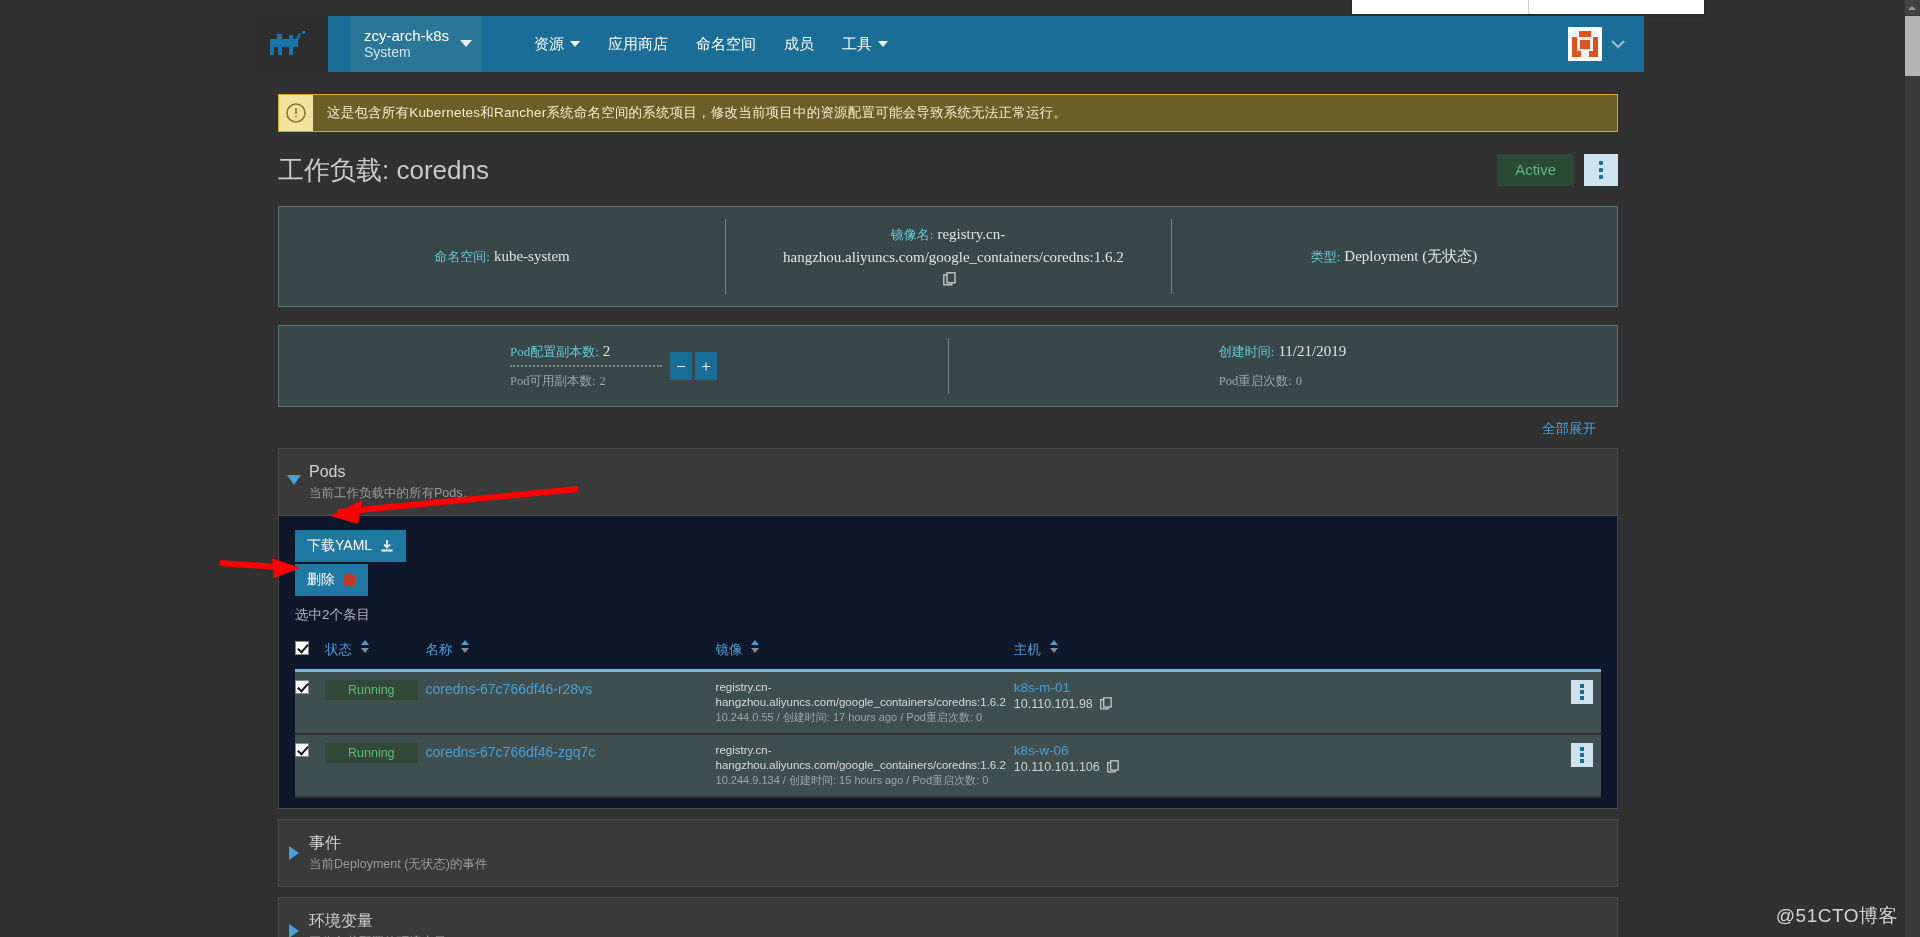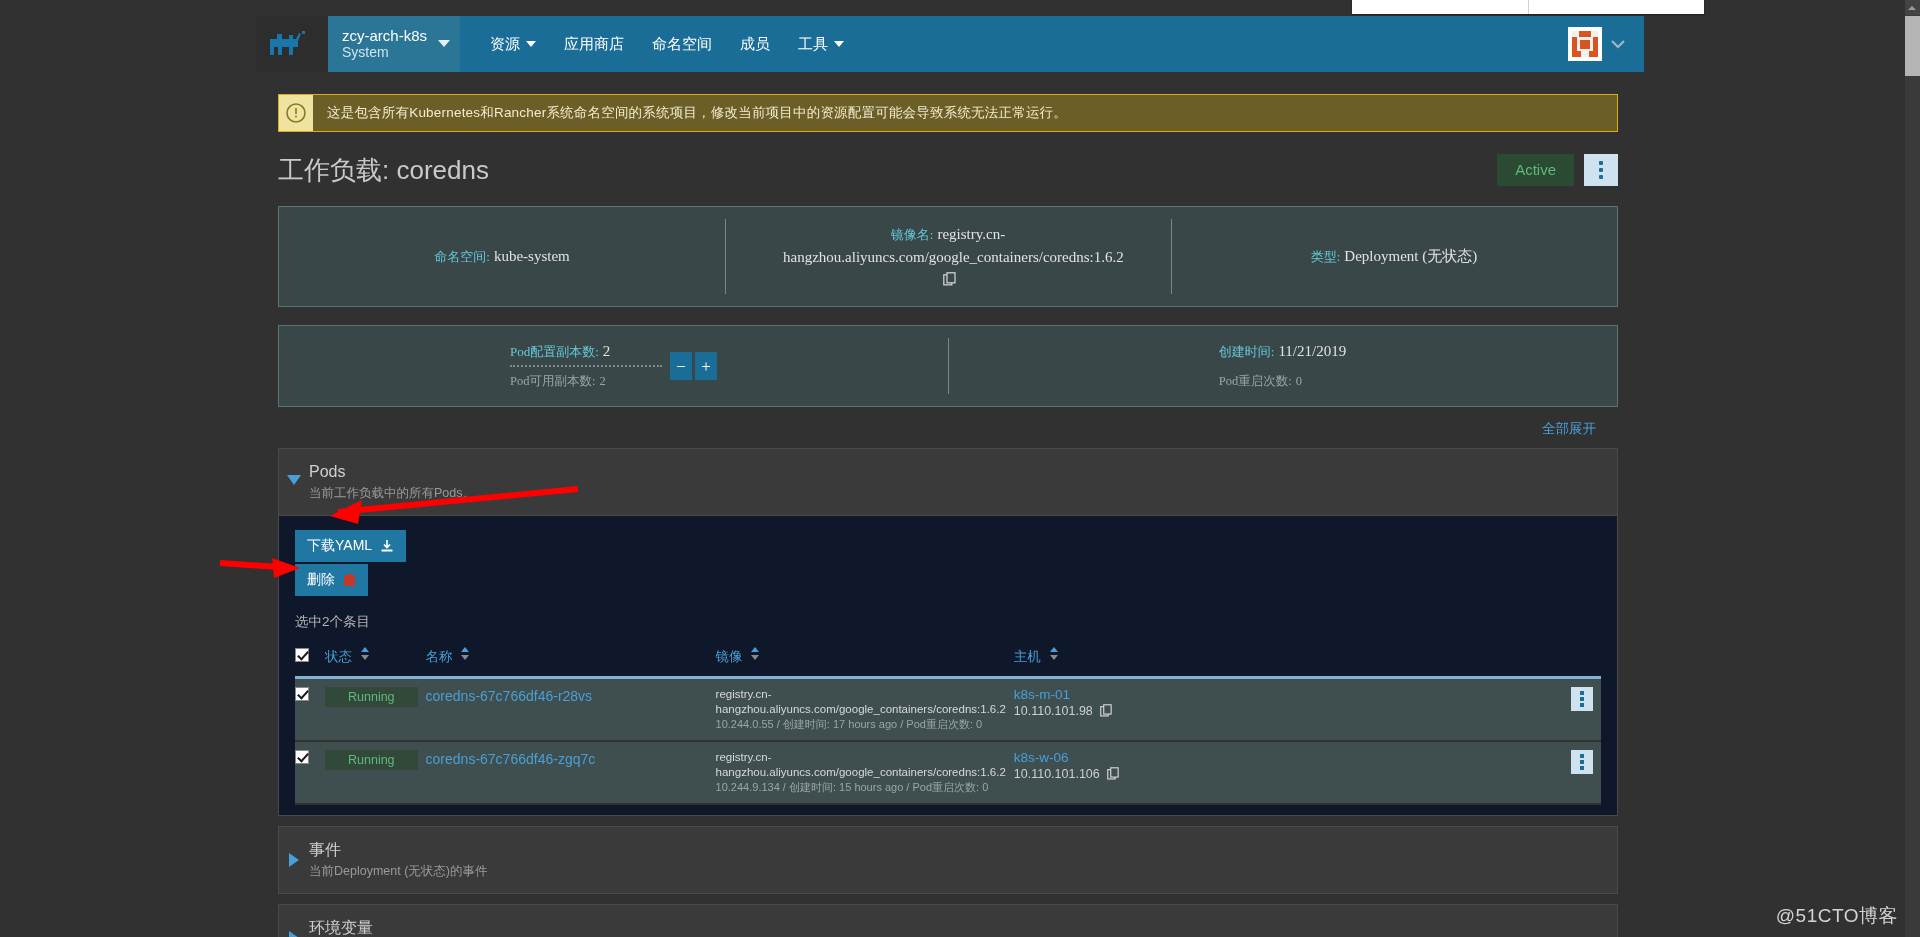--- a/index.html
+++ b/index.html
@@ -43,21 +43,21 @@
   }
 
   
   .app {
     position: absolute; top: 16px; left: 256px; width: 1388px; height: 921px;
   }
 
   
   .navbar {
     position: relative; height: 56px; background: #1a6d96;
-    display: flex; align-items: stretch;
+    display: flex; align-items: stretch; gap: 22px;
   }
   .nav-logo {
     width: 72px; background: #2d2d2d; display:flex;
     align-items:center; justify-content:center;
   }
   .nav-proj {
     width: 132px; background: #2b7697;
     padding: 6px 10px 6px 14px; color:#fff;
     display:flex; flex-direction:column; justify-content:center;
     position: relative;
@@ -170,21 +170,21 @@
   .acc-txt .t2 { color:#9a9a9a; font-size:12.5px; line-height:20px;}
 
   .acc-body { background:#0f172a; border-top:1px solid #4a4a4a; padding: 14px 16px 10px 16px; }
 
   .btn-blue {
     background:#2077a2; color:#fff; font-size:14px; padding:7px 12px;
     display:inline-flex; align-items:center; gap:8px; cursor:pointer; border:0;
     margin-bottom: 2px;
   }
   .btn-row { display:flex; flex-direction:column; align-items:flex-start; }
-  .sel-count { color:#b5b5b5; font-size:13.5px; margin-top:15px; }
+  .sel-count { color:#b5b5b5; font-size:13.5px; margin-top:8px; }
 
   
   table.pods { width: 100%; border-collapse: collapse; margin-top: 10px; }
   table.pods th {
     text-align:left; color:#4a9fd6; font-size:13.5px; font-weight:400;
     padding: 6px 4px 10px 4px; border-bottom: 3px solid #7fb4d6;
   }
   table.pods th.cbx, table.pods td.cbx { width: 26px; padding-left: 0; }
   .sort-ico { display:inline-block; margin-left:5px; vertical-align:1px; }
   table.pods td {

